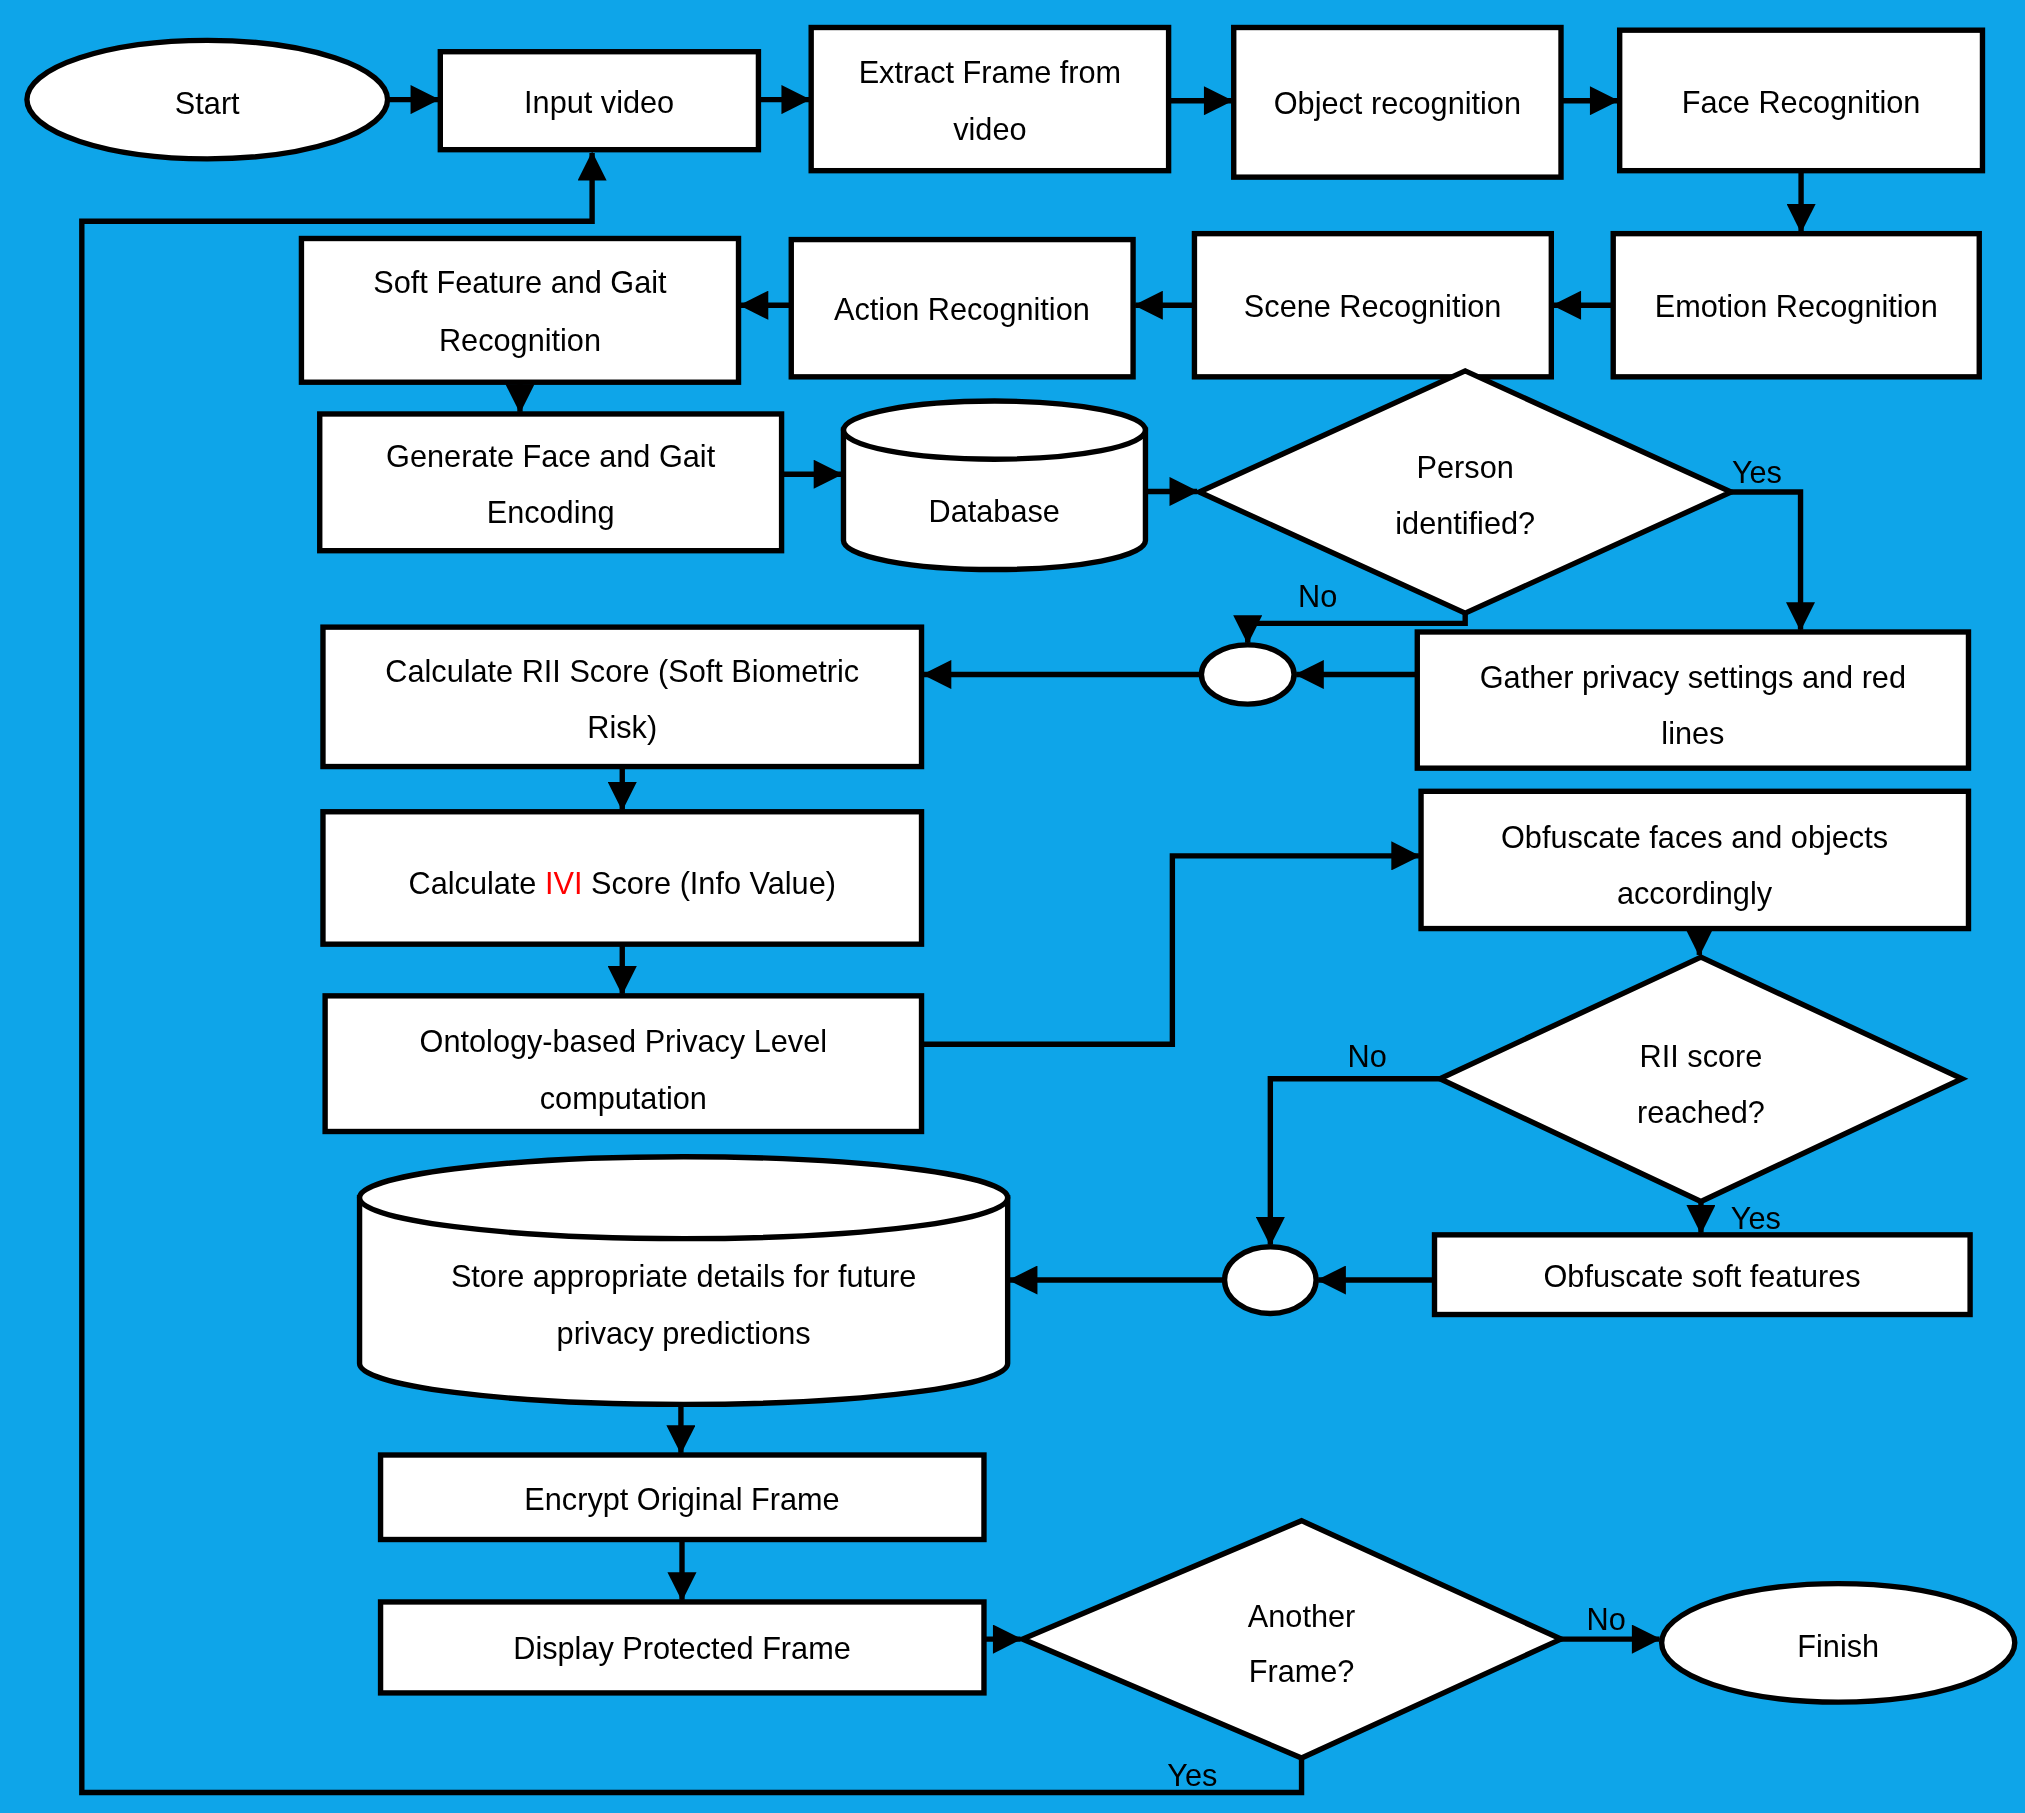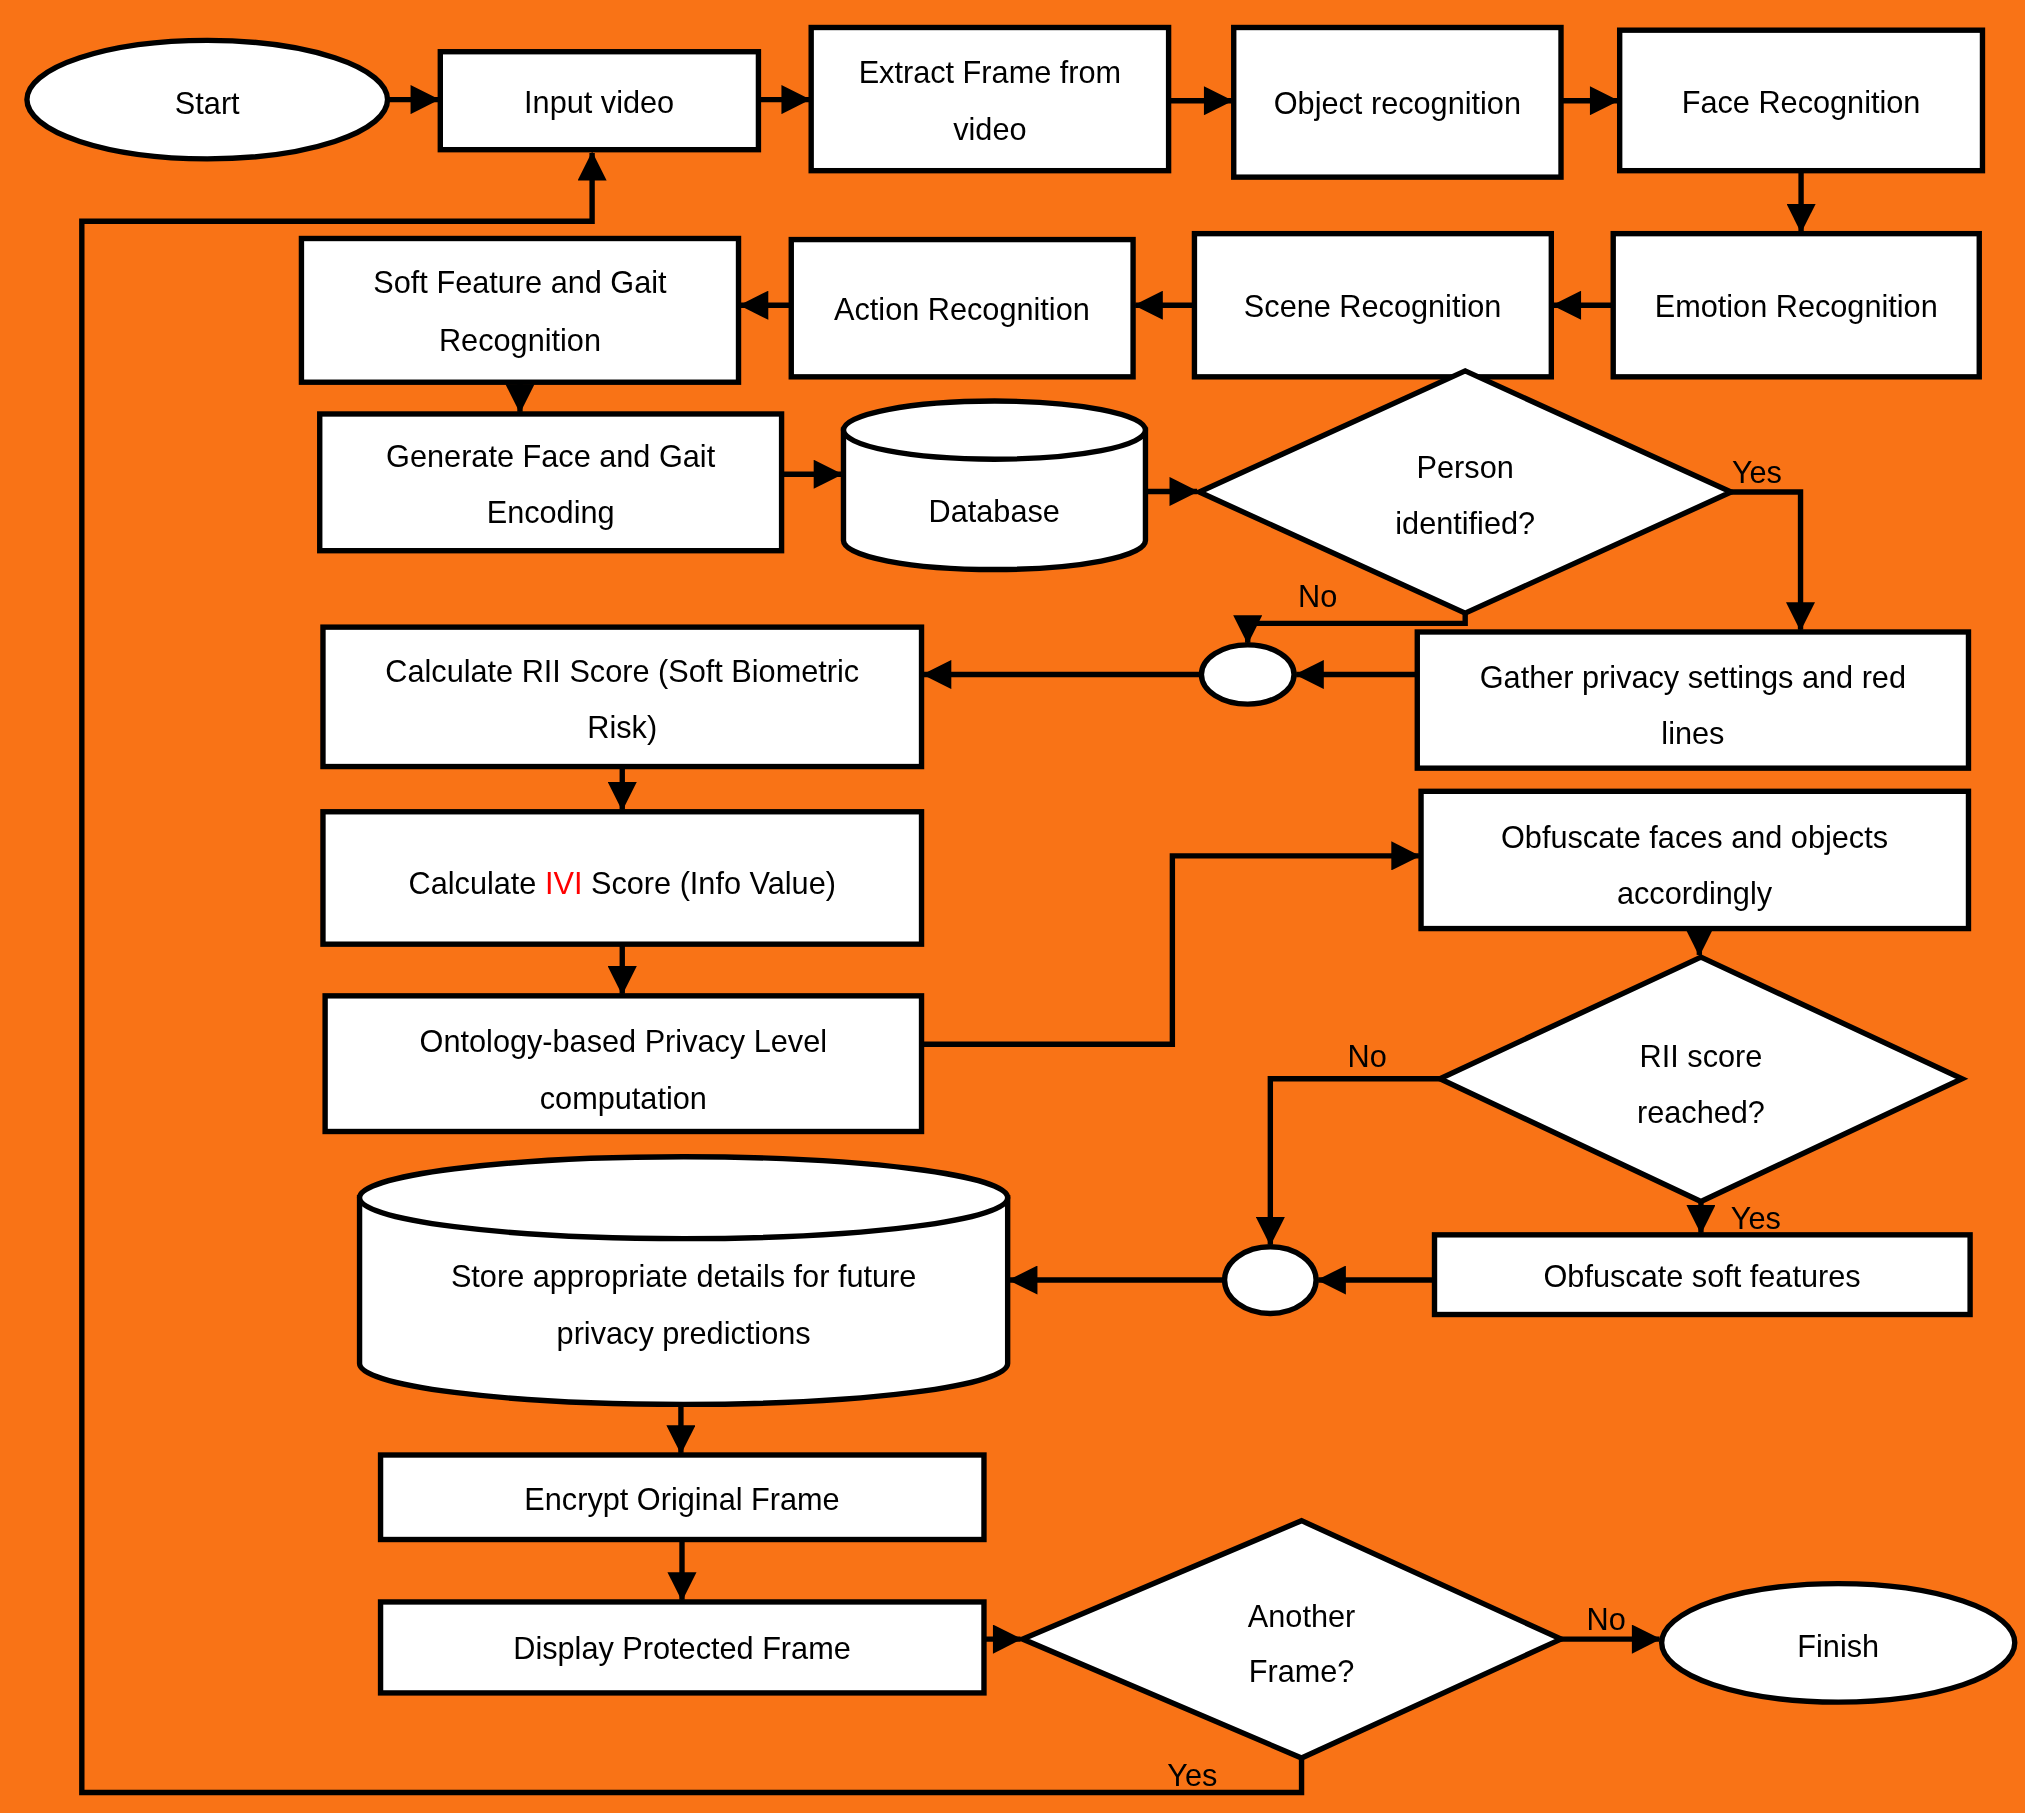--- a/index.html
+++ b/index.html
@@ -1,16 +1,16 @@
 <!DOCTYPE html>
 <html style="font-size:8.6px"><head>
 <meta charset="utf-8">
 <style>
   html, body { margin: 0; padding: 0; background: #ffffff; }
-  .canvas { width: 2025px; height: 1813px; position: relative; background: #f97316; }
+  .canvas { width: 2025px; height: 1813px; position: relative; background: #0ea5e9; }
   svg { display: block; }
   .shape { fill: #ffffff; stroke: #000000; stroke-width: 10; stroke-linejoin: miter; }
   .edge  { fill: none; stroke: #000000; stroke-width: 10; stroke-linejoin: miter; marker-end: url(#ah); }
   .t {
     font-family: "Liberation Sans", "DejaVu Sans", sans-serif;
     font-size: 57px;
     fill: #000000;
     text-anchor: middle;
     dominant-baseline: central;
   }

